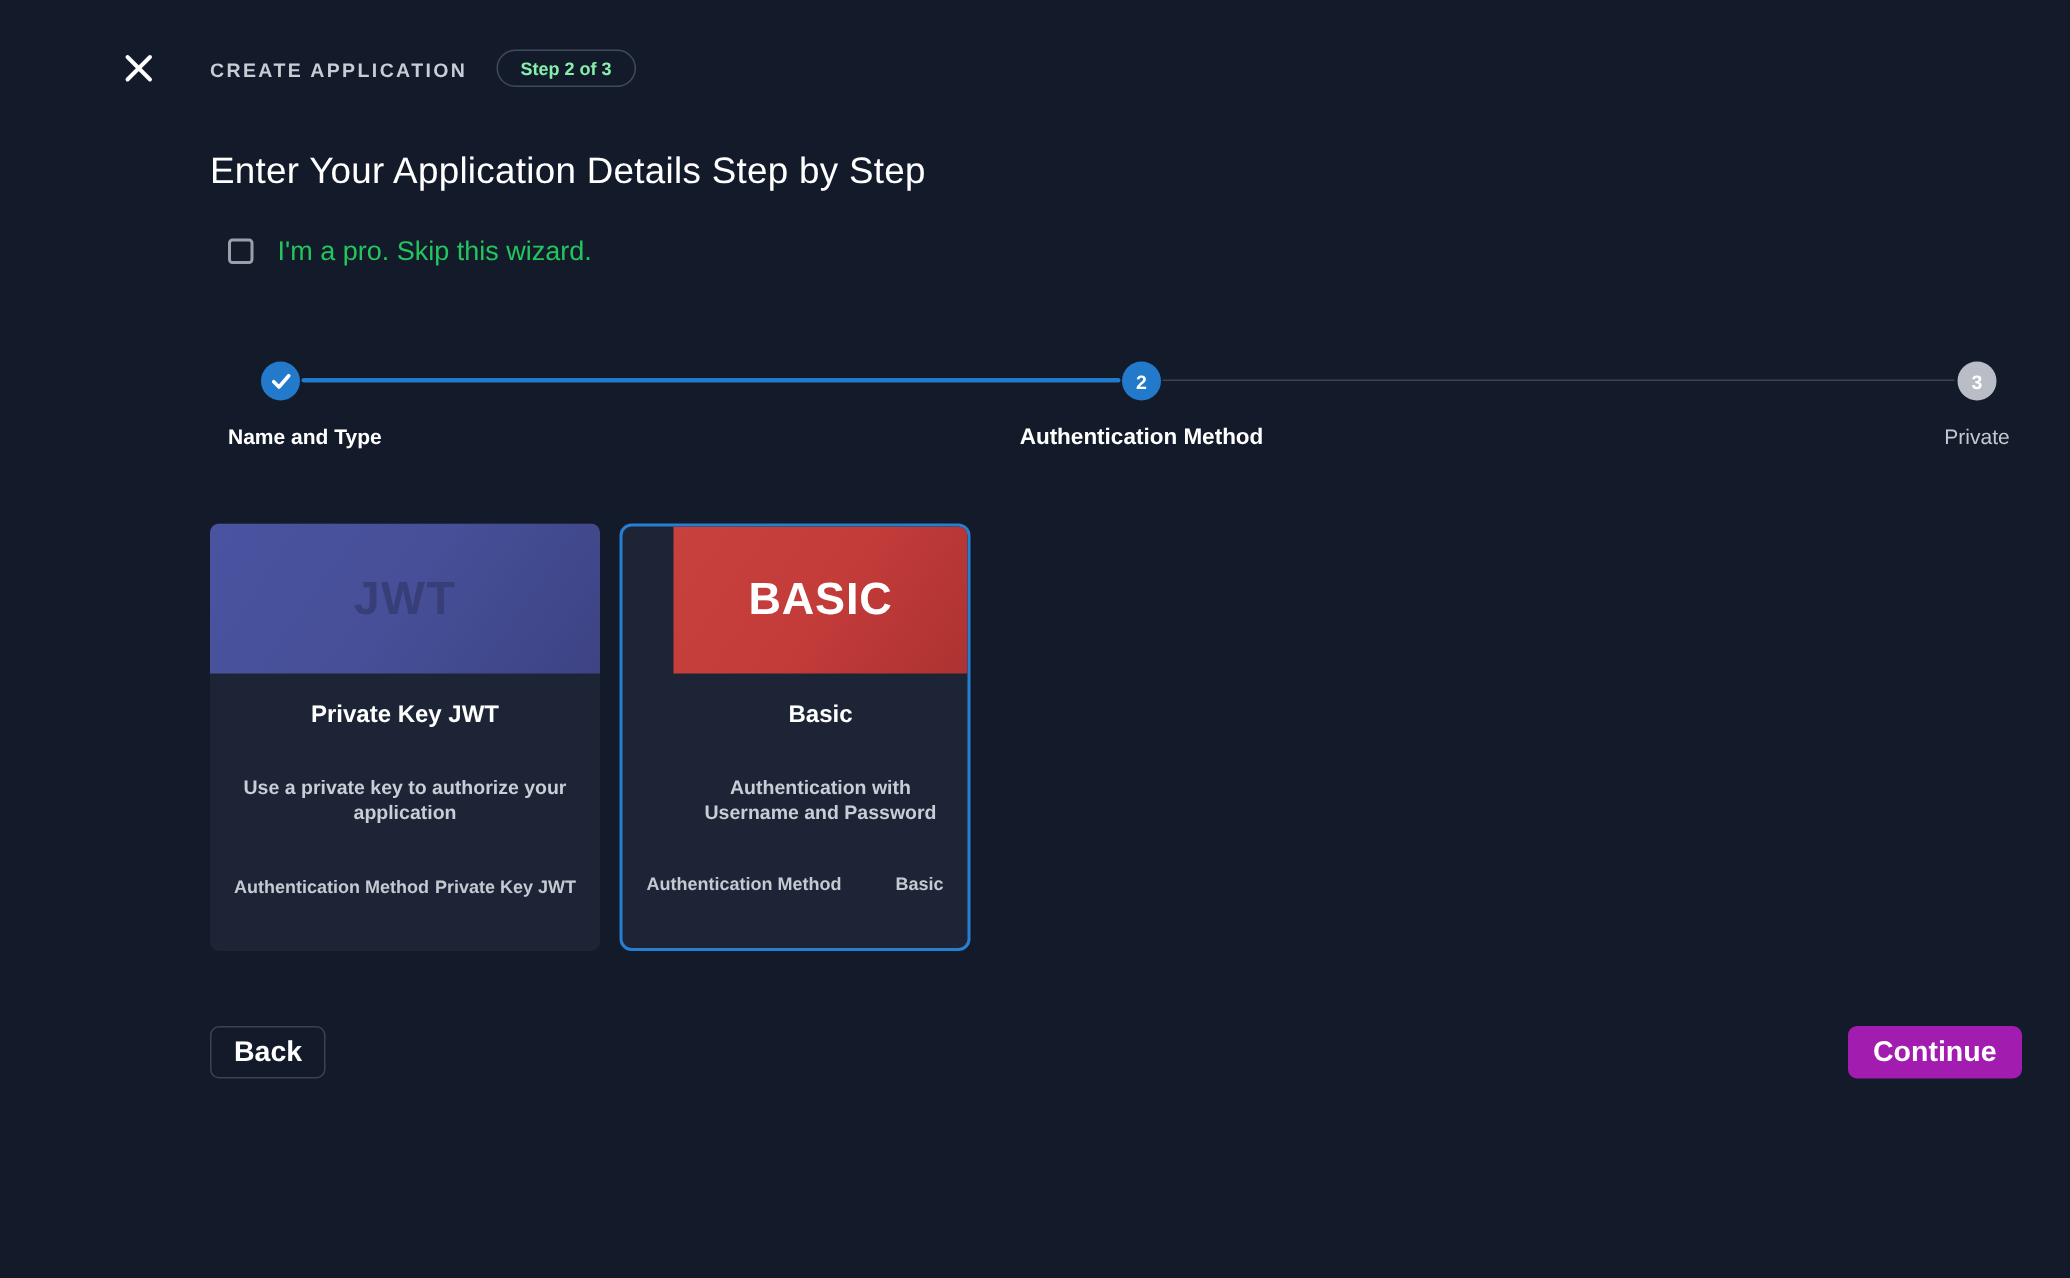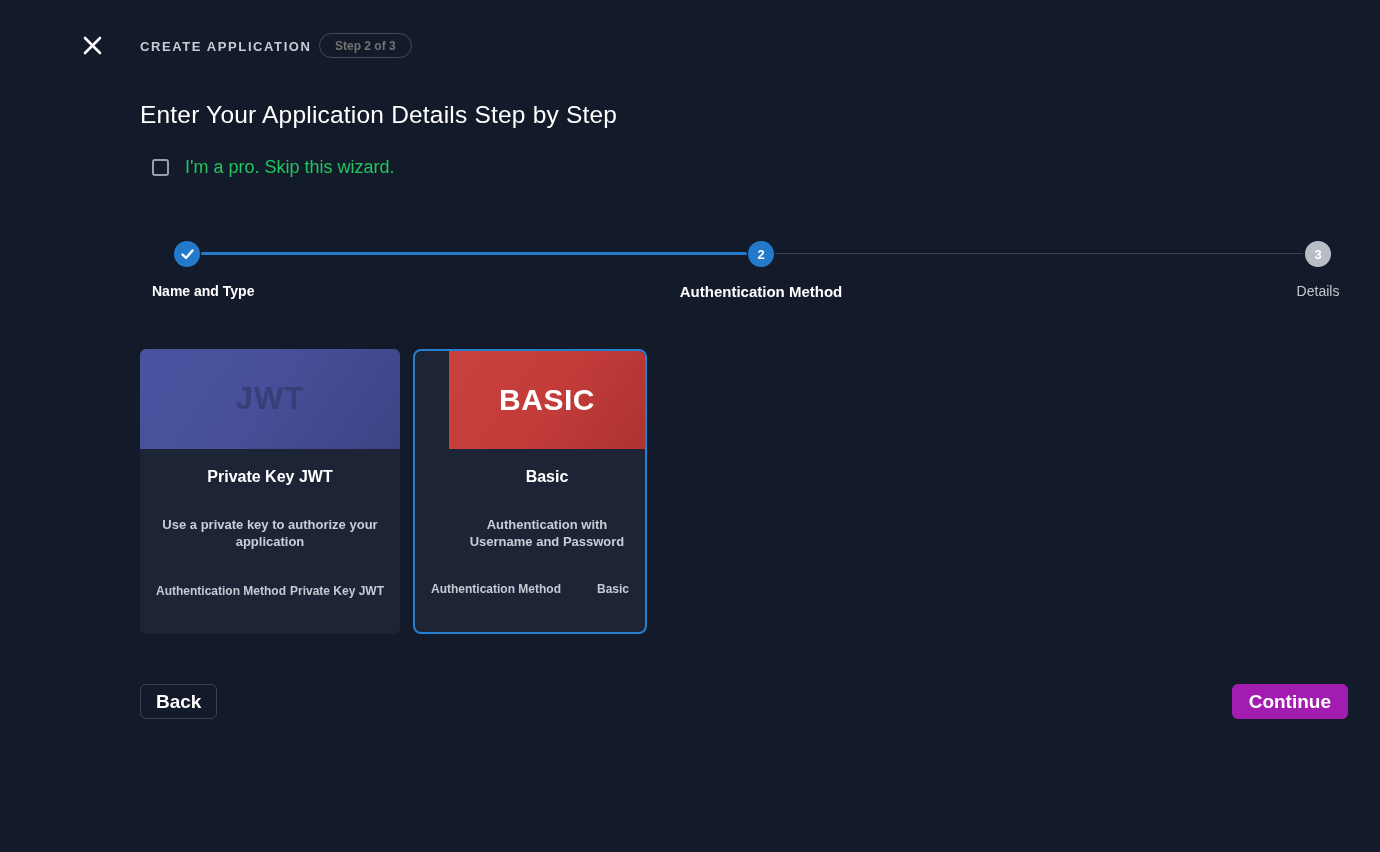--- a/index.html
+++ b/index.html
@@ -18,25 +18,25 @@
     width: 28px; height: 28px;
     background: transparent; border: none; cursor: pointer;
     display: flex; align-items: center; justify-content: center;
   }
   .app-title {
     position: absolute; left: 94px; top: 39px;
     font-size: 13px; font-weight: 700; letter-spacing: 1.6px;
     color: #c8ccd4;
   }
   .step-badge {
-    position: absolute; left: 273px; top: 33px;
+    position: absolute; left: 285px; top: 33px;
     height: 25px; padding: 0 15px;
     border: 1px solid #414a5c; border-radius: 13px;
     display: flex; align-items: center;
-    font-size: 12px; font-weight: 700; color: #737373;
+    font-size: 12px; font-weight: 700; color: #86efac;
   }
 
   
   .heading {
     position: absolute; left: 94px; top: 101px;
     font-size: 24.5px; font-weight: 400; color: #ffffff;
     letter-spacing: 0.2px;
   }
   .skip-row {
     position: absolute; left: 106px; top: 157px;
@@ -159,21 +159,21 @@
           <polyline points="1.5,5.5 5,9 11.5,1.5" fill="none" stroke="#ffffff" stroke-width="2.4" stroke-linecap="round" stroke-linejoin="round"></polyline>
         </svg>
       </span>
     </div>
     <div class="step-circle active">2</div>
     <div class="step-circle upcoming">3</div>
   </div>
   <div class="step-labels">
     <div class="step-label l1">Name and Type</div>
     <div class="step-label l2">Authentication Method</div>
-    <div class="step-label l3">Details</div>
+    <div class="step-label l3">Private</div>
   </div>
 
   <div class="cards">
 
     <div class="card jwt">
       <div class="card-banner banner-jwt">
         <span class="banner-text">JWT</span>
       </div>
       <div class="card-title">Private Key JWT</div>
       <div class="card-desc">Use a private key to authorize your application</div>

